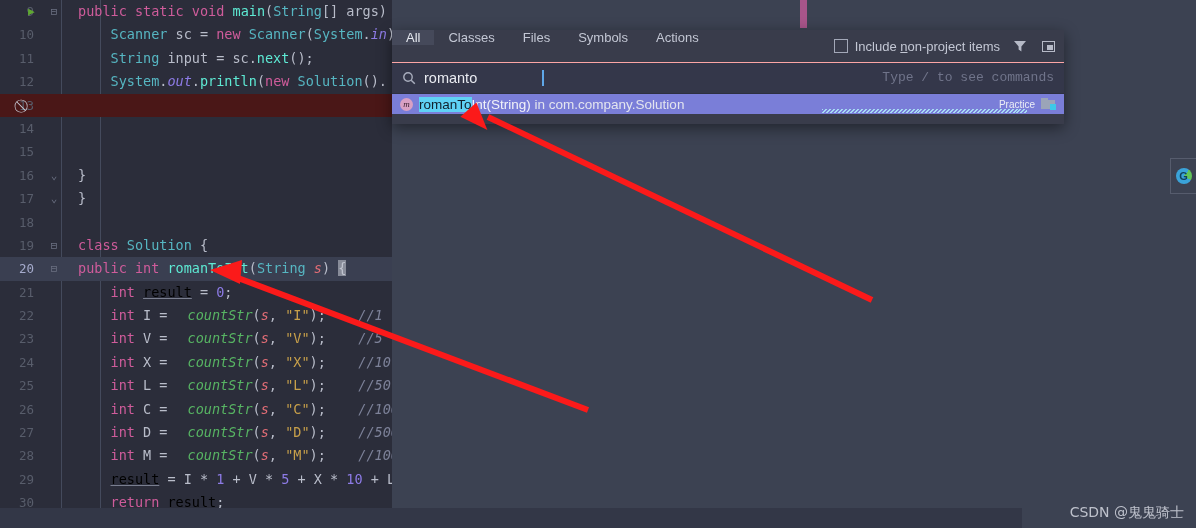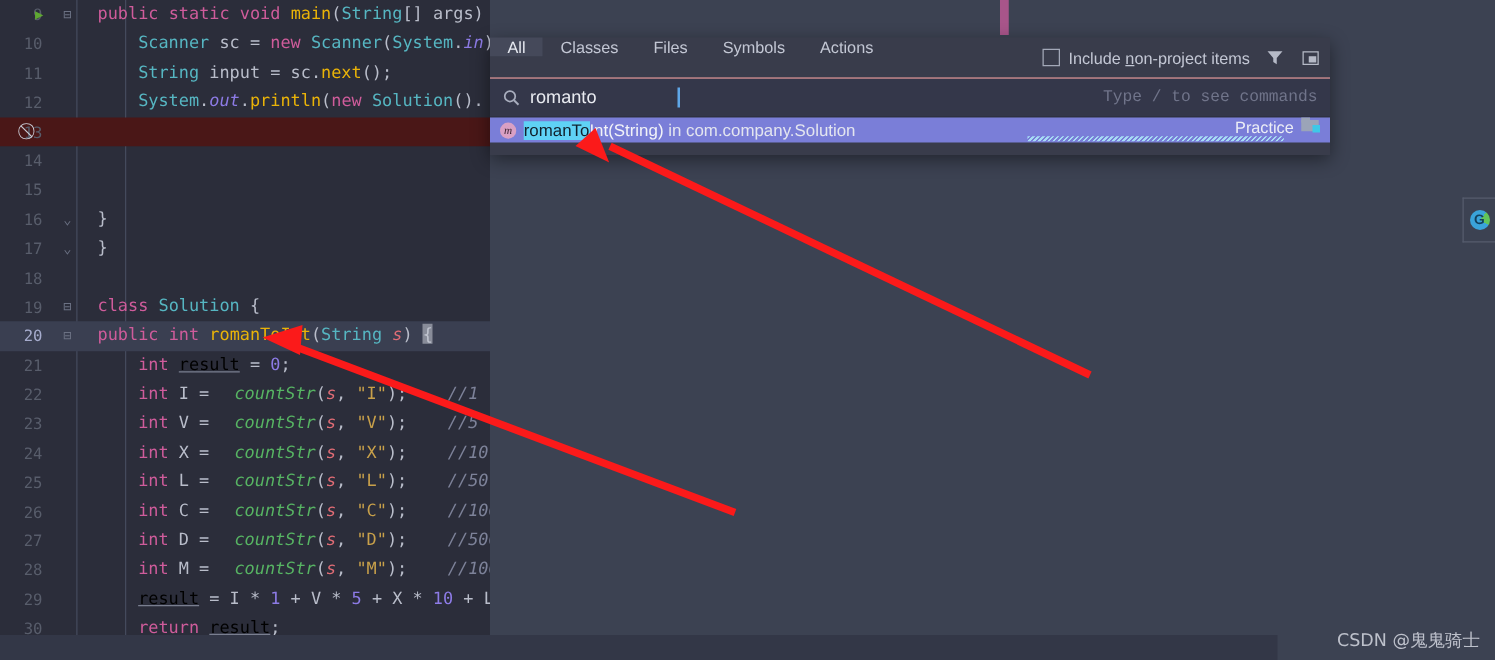--- a/index.html
+++ b/index.html
@@ -37,21 +37,21 @@
   .row.err-line{background:#4a1717;}
   .row.caret-line{background:#3a3f51;}
   .row.caret-line .gutter{color:#a6accd;}
   .guide{
     position:absolute;top:0;width:1px;height:100%;background:#444a5c;
   }
 
   
   .kw{color:#cf5c9b;}
   .type{color:#56b6c2;}
-  .fn{color:#eab308;text-align:right;}
+  .fn{color:#5eead4;text-align:right;}
   .str{color:#c8a04a;}
   .num{color:#8d7be6;}
   .cm{color:#7d8299;font-style:italic;}
   .pl{color:#b9bdca;}
   .param{color:#e06c75;font-style:italic;}
   .field{color:#8d7be6;font-style:italic;}
   .meth-it{color:#57b463;font-style:italic;margin-left:12px;}
   .ul{text-decoration:underline;text-decoration-color:#7a7f90;}
   .typo{border-bottom:2px dotted #c0392b;}
 
@@ -117,22 +117,22 @@
     font-family:"Liberation Serif",serif;font-style:italic;
   }
   .res-main{margin-left:6px;font-size:13.5px;color:#f2f3f8;white-space:pre;}
   .res-main .hl{background:#5fd2f5;color:#11202c;}
   .res-in{color:#e3e5ef;margin-top:19px;}
   .squig{
     position:absolute;left:430px;top:15px;width:205px;height:4px;
     background:repeating-linear-gradient(135deg,#a6dcf5 0 1.4px,transparent 1.4px 2.8px);
   }
   .res-right{
-    position:absolute;right:8px;top:0;height:20px;display:flex;align-items:flex-start;gap:6px;
-    color:#eceef6;font-size:13px;
+    position:absolute;right:8px;top:0;height:20px;display:flex;align-items:center;gap:6px;
+    color:#eceef6;font-size:10px;
   }
   .mod-ico{position:relative;width:15px;height:12px;}
   .mod-ico .a{position:absolute;left:0;top:2px;width:14px;height:9px;background:#9ba4b8;}
   .mod-ico .b{position:absolute;left:0;top:0;width:7px;height:4px;background:#9ba4b8;}
   .mod-ico .c{position:absolute;right:0;bottom:0;width:6px;height:6px;background:#3ec8e8;}
   .popup-tail{height:10px;background:#393c4b;}
 
   
   .edge-tool{
     position:absolute;right:0;top:158px;width:26px;height:36px;

